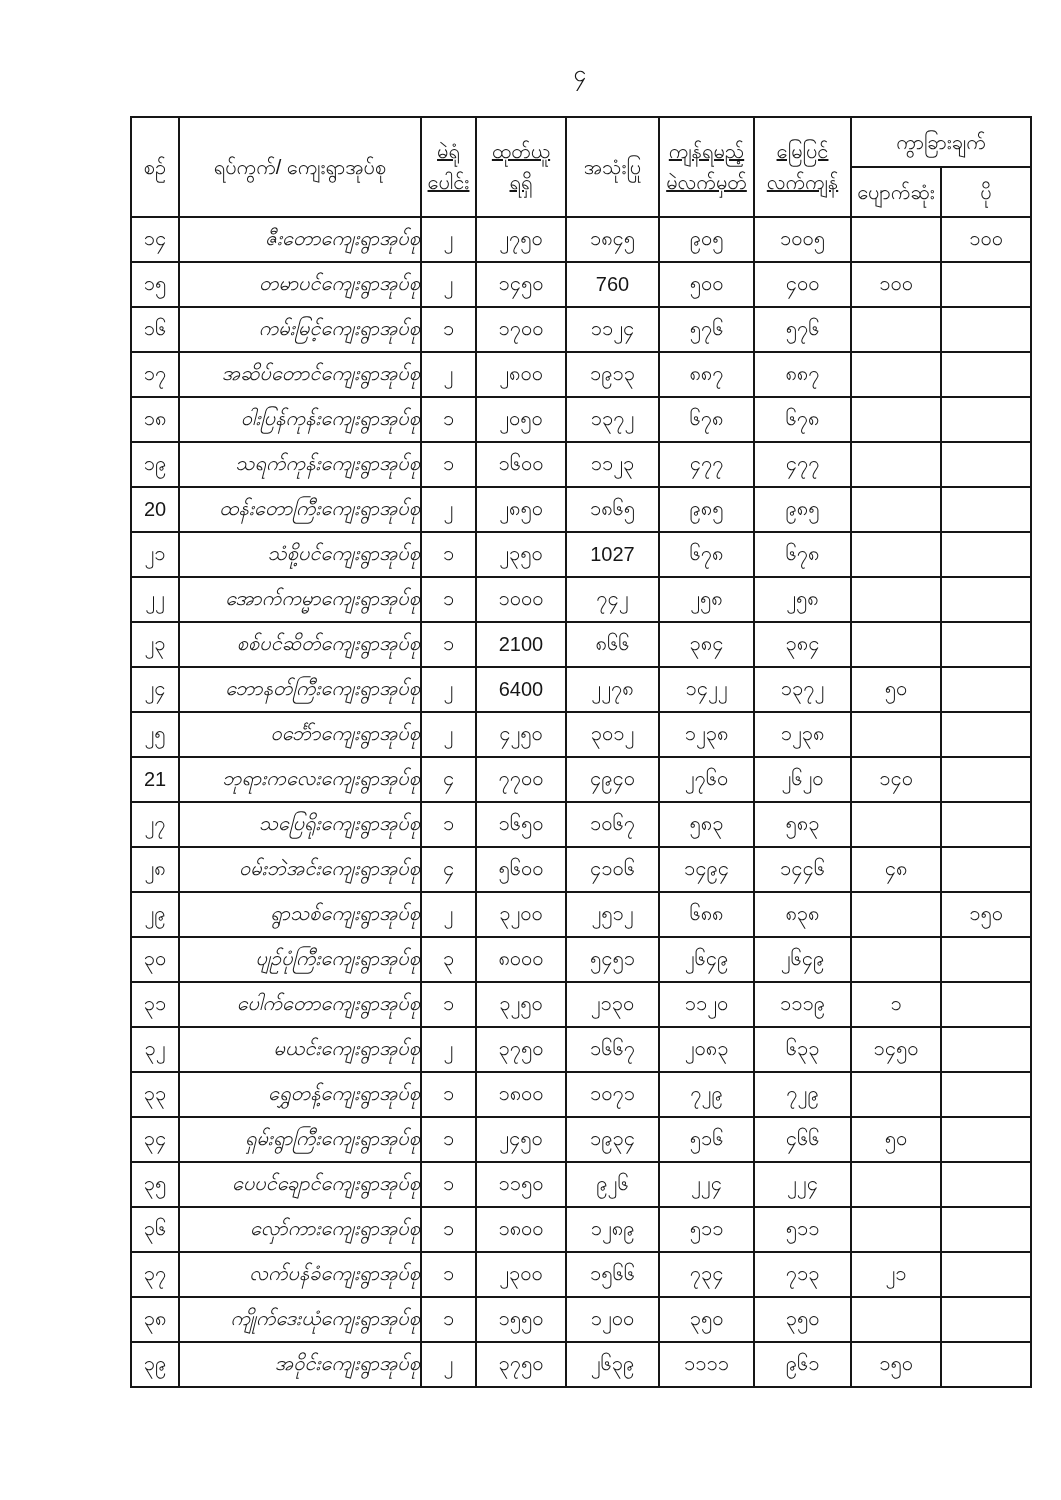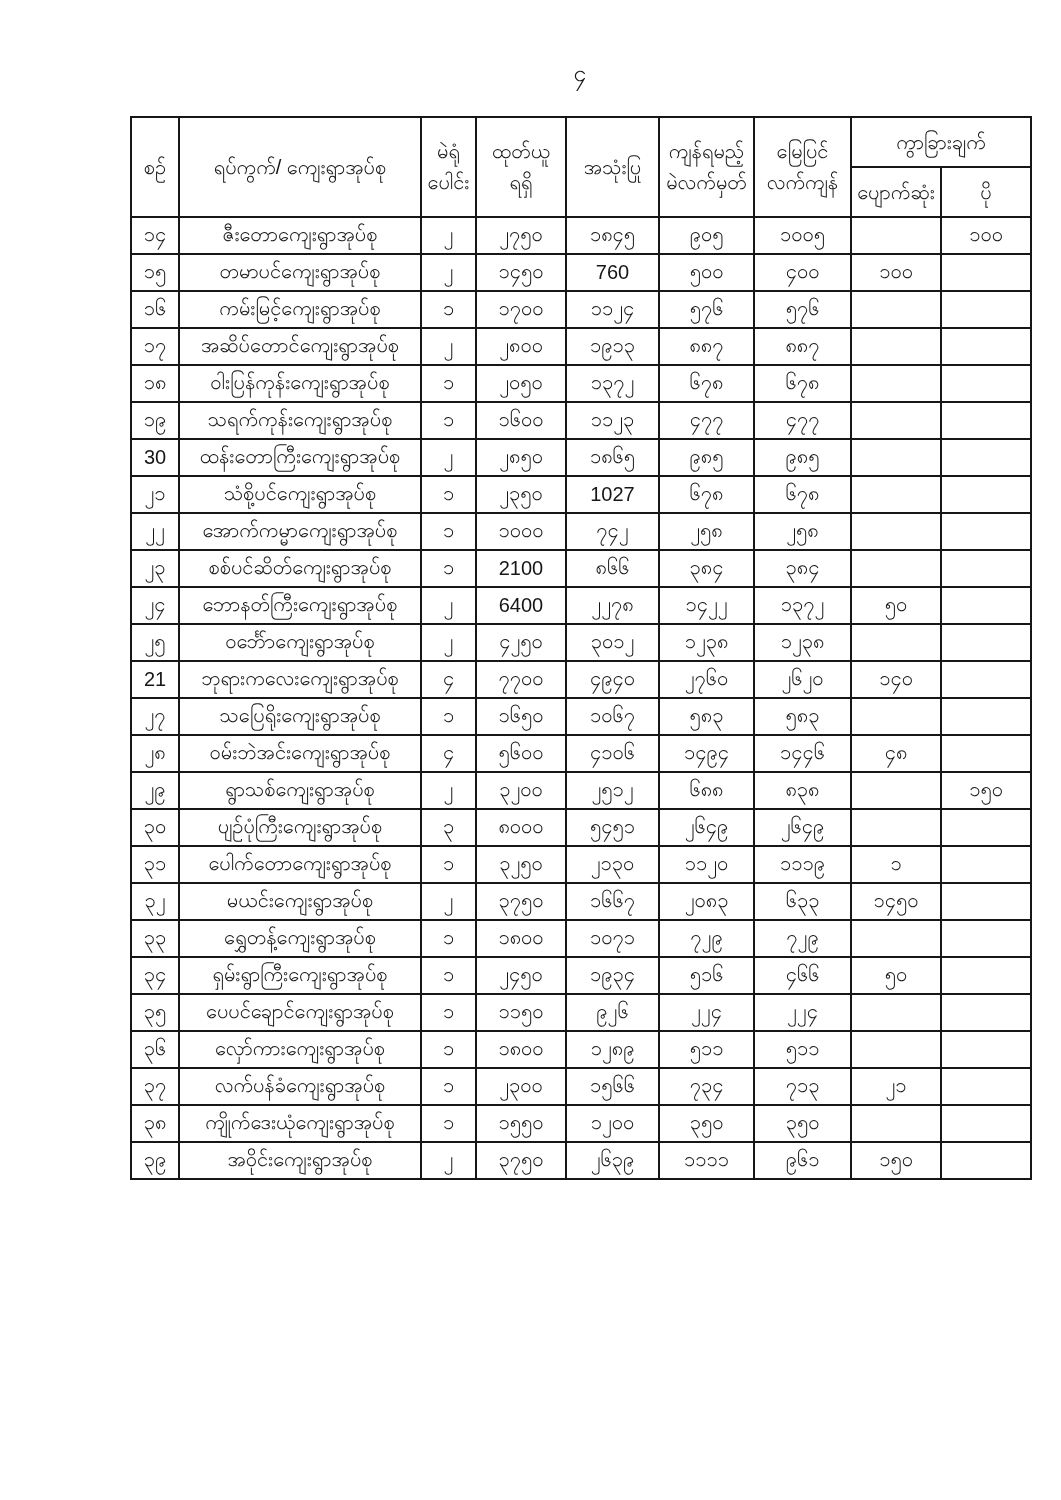--- a/index.html
+++ b/index.html
@@ -33,30 +33,30 @@
   }
   thead th{
     font-weight:400;
     font-size:20px;
     text-align:center;
     vertical-align:middle;
     line-height:1.55;
   }
   thead tr.h-top{height:50px;}
   thead tr.h-bot{height:50px;}
-  tbody tr{height:37px;}
+  tbody tr{height:45px;}
   td{
     font-size:20px;
     vertical-align:middle;
     white-space:nowrap;
   }
   td.c-serial{text-align:center;}
-  td.c-name{text-align:center;padding-left:10px;}
+  td.c-name{text-align:right;padding-left:10px;font-style:italic;}
   td.c-num{text-align:center;}
-  .hdr-line{display:block;}
+  .hdr-line{display:block;text-decoration:underline;}
 </style>
 </head>
 <body>
 
 <div class="sheet">
 
   <div class="page-number">၄</div>
 
   <table class="doc-table">
     <colgroup>
@@ -171,21 +171,21 @@
     <td class="c-name">သရက်ကုန်းကျေးရွာအုပ်စု</td>
     <td class="c-num">၁</td>
     <td class="c-num">၁၆၀၀</td>
     <td class="c-num">၁၁၂၃</td>
     <td class="c-num">၄၇၇</td>
     <td class="c-num">၄၇၇</td>
     <td class="c-num"></td>
     <td class="c-num"></td>
   </tr>
         <tr>
-    <td class="c-serial">30</td>
+    <td class="c-serial">20</td>
     <td class="c-name">ထန်းတောကြီးကျေးရွာအုပ်စု</td>
     <td class="c-num">၂</td>
     <td class="c-num">၂၈၅၀</td>
     <td class="c-num">၁၈၆၅</td>
     <td class="c-num">၉၈၅</td>
     <td class="c-num">၉၈၅</td>
     <td class="c-num"></td>
     <td class="c-num"></td>
   </tr>
         <tr>

